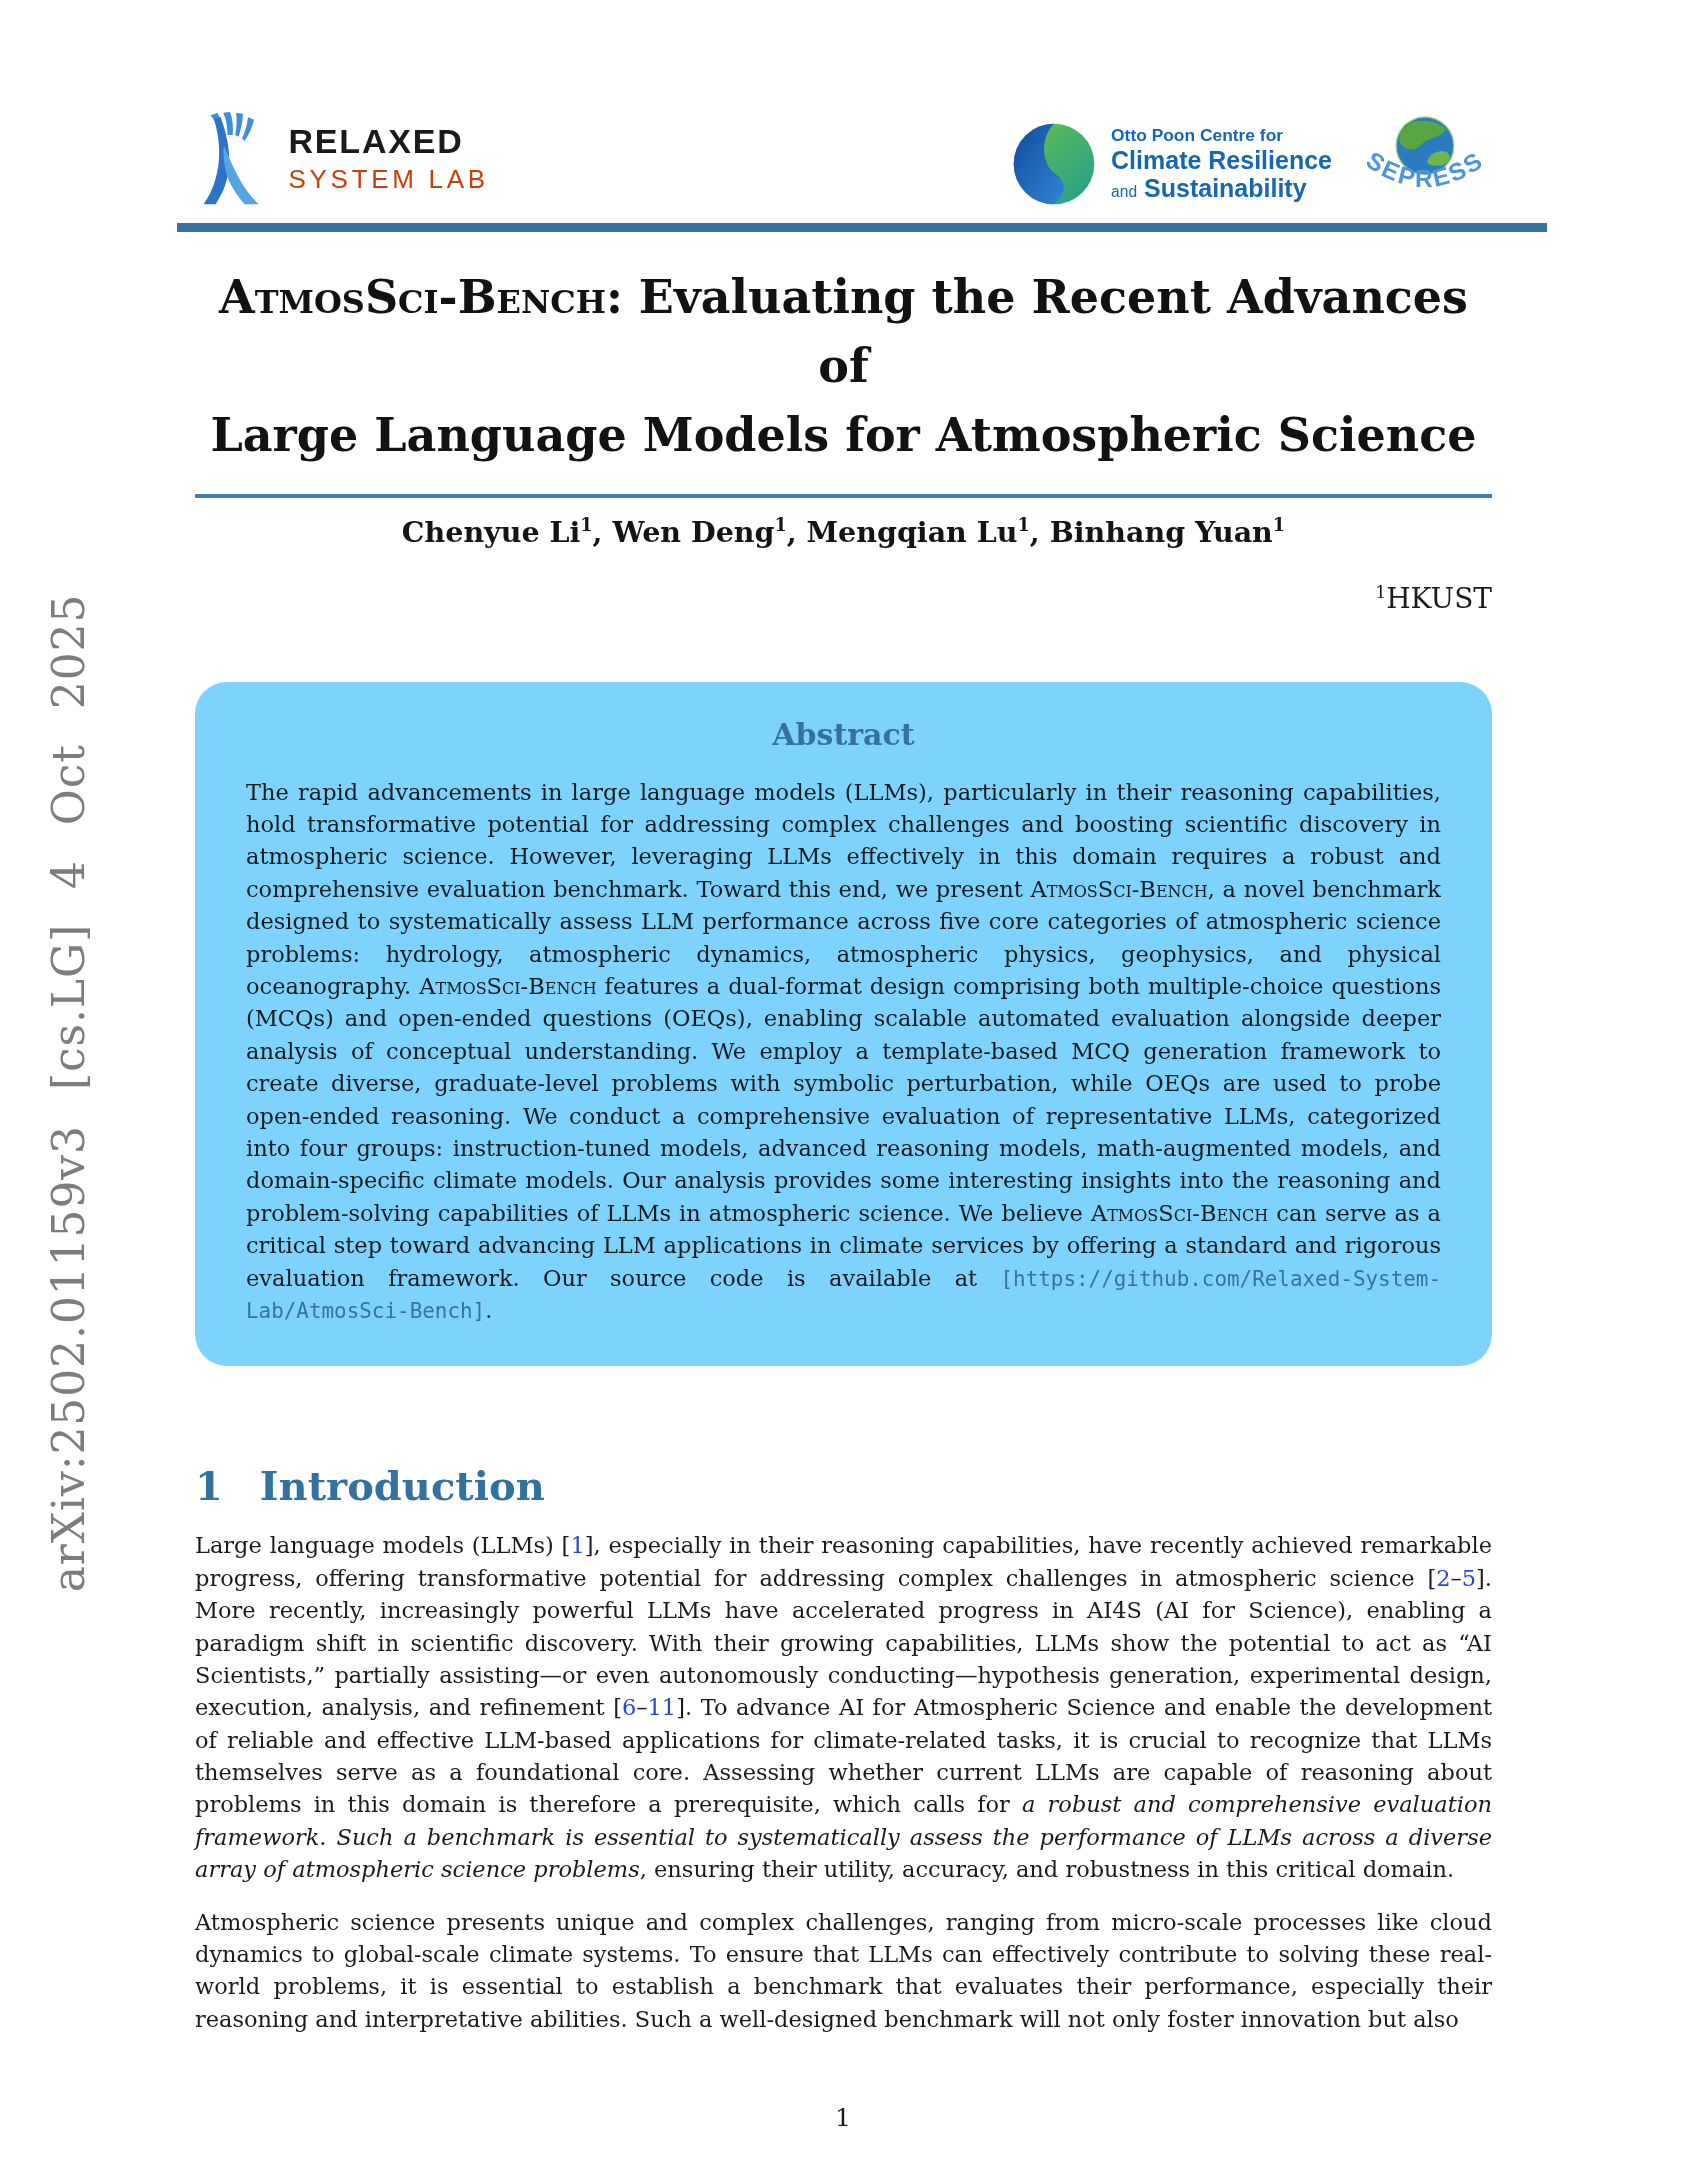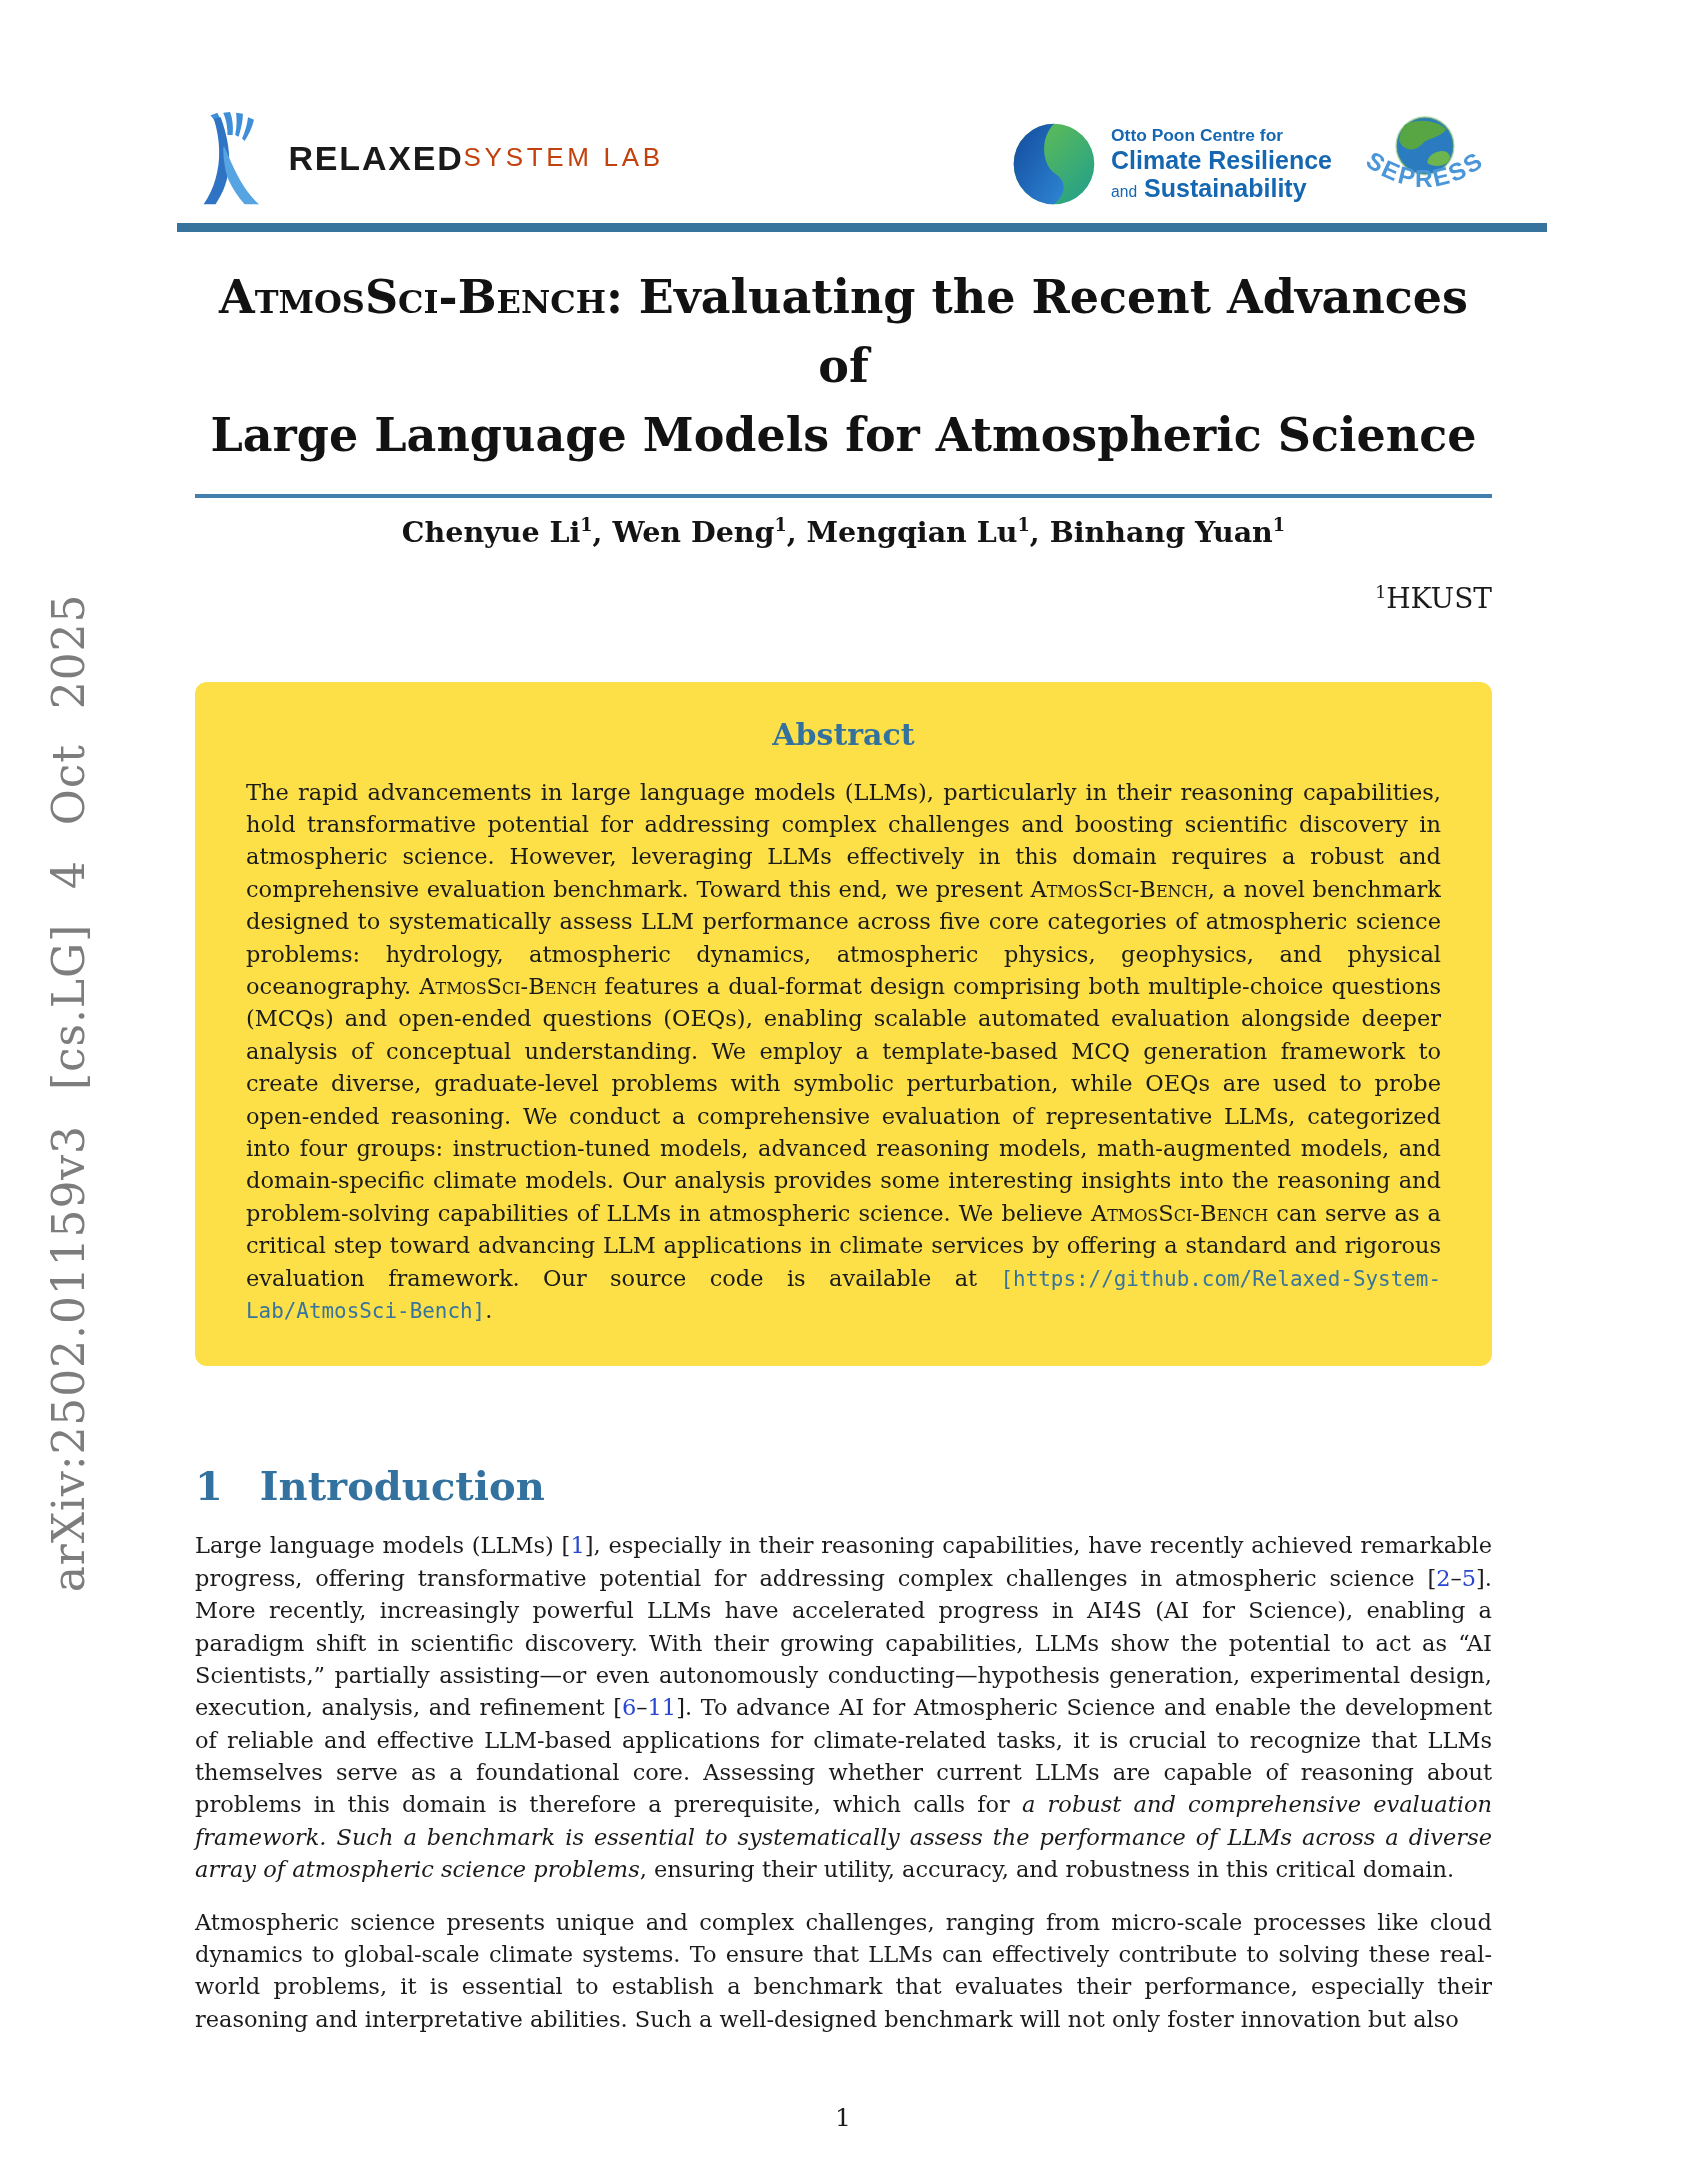--- a/index.html
+++ b/index.html
@@ -12,42 +12,42 @@
     position:absolute; left:68px; top:1093px;
     transform:translate(-50%,-50%) rotate(-90deg);
     font-size:44px; color:#7d7d7d; white-space:nowrap;
     word-spacing:20px; letter-spacing:0.9px;
   }
   
   .content { position:absolute; left:195px; top:0; width:1297px; }
 
   .header { display:flex; justify-content:space-between; align-items:center; margin-top:107px; height:103px; }
   .logo-relaxed { display:flex; align-items:center; gap:16.5px; }
-  .relaxed-text { display:flex; flex-direction:row; }
+  .relaxed-text { display:flex; flex-direction:column; }
   .relaxed-name { font-family:"Liberation Sans", sans-serif; font-weight:bold; font-size:34px; letter-spacing:1.8px; color:#1a1a1a; }
   .relaxed-sub  { font-family:"Liberation Sans", sans-serif; font-weight:300; font-size:26px; letter-spacing:3.7px; color:#c2410c; margin-top:2.8px; }
   .logo-right { display:flex; align-items:flex-end; gap:26px; }
   .logo-otto { display:flex; align-items:center; gap:14.7px; }
   .otto-text { display:flex; flex-direction:column; font-family:"Liberation Sans", sans-serif; color:#1667b1; line-height:1.12; }
   .otto-l1 { font-size:17.4px; font-weight:bold; }
   .otto-l2 { font-size:25px; font-weight:bold; }
   .otto-l3 { font-size:25px; font-weight:bold; }
   .otto-and { font-size:15.6px; font-weight:normal; }
 
   .rule-thick { height:9.2px; background:#36749e; width:1370px; margin-left:-18.4px; margin-top:13px; }
   .rule-thin  { height:3.7px;  background:#4380ad; width:1297px; margin-top:24px; }
 
   .title { margin-top:31px; text-align:center; font-weight:bold; font-size:46px; line-height:1.5; color:#121212; }
   .sc, .seg-sc { font-variant:small-caps; }
 
   .authors { margin-top:16px; text-align:center; font-size:28.5px; font-weight:bold; color:#141414; }
   .affiliation { margin-top:34px; text-align:right; font-size:28px; }
   .seg-sup { vertical-align:super; font-size:0.62em; }
 
-  .abstract-box { margin-top:66px; background:#fde047; border-radius:12px; padding:35px 51px 40px; }
+  .abstract-box { margin-top:66px; background:#7dd3fc; border-radius:32px; padding:35px 51px 40px; }
   .abstract-title { text-align:center; font-size:30px; font-weight:bold; color:#33719f; }
   .abstract-body { margin-top:24px; font-size:22.5px; line-height:1.44; text-align:justify; color:#1b1b1b; }
 
   .seg-link { font-family:"DejaVu Sans Mono", monospace; color:#37749d; font-size:0.93em; cursor:pointer; }
   .seg-cite { color:#2847d0; cursor:pointer; }
   .seg-italic { font-style:italic; }
 
   .section-heading { margin-top:96px; color:#33719f; font-size:40px; font-weight:bold; }
   .section-number { margin-right:37px; }
   .para { margin-top:20px; font-size:22.5px; line-height:1.44; text-align:justify; color:#1b1b1b; }

